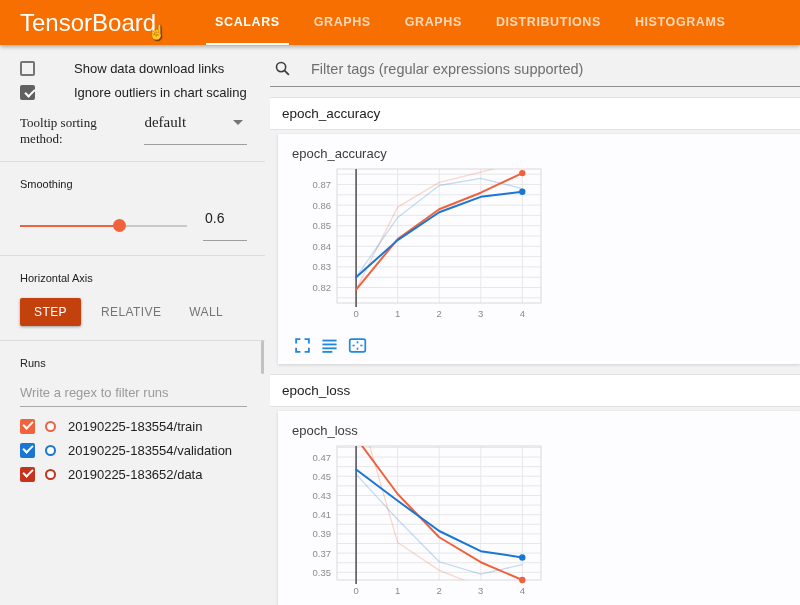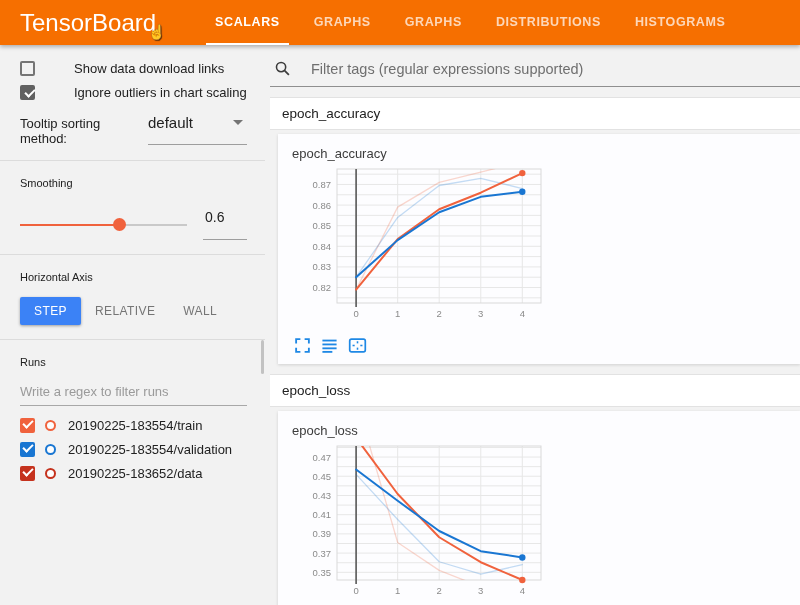--- a/index.html
+++ b/index.html
@@ -28,41 +28,41 @@
   
   .side-sec { padding:16px 18px 14px 20px; }
   .side-sec + .side-sec { border-top:1px solid #dcdcdc; }
   .cb-row { display:flex; align-items:center; margin-bottom:9px; cursor:pointer;gap:27px; }
   .cb { width:15px; height:15px; border:2px solid #757575; border-radius:2px;
         margin-right:12px; flex:none; position:relative; background:#fff0; }
   .cb.checked { background:#616161; border-color:#616161; }
   .cb.checked::after { content:""; position:absolute; left:2.5px; top:4px; width:8px; height:4px;
         border-left:2px solid #fff; border-bottom:2px solid #fff; transform:rotate(-45deg); transform-origin:center; margin-top:-2px; }
   .cb-label { font-size:13px; }
-  .tooltip-row { margin-top:14px; display:flex; align-items:baseline; }
+  .tooltip-row { margin-top:14px; display:flex; align-items:baseline;font-family:Liberation Serif, serif; }
   .tooltip-label { font-size:13px; color:#212121; }
   .dropdown { margin-left:8px; border-bottom:1px solid #9e9e9e; width:108px;
               display:flex; align-items:center; justify-content:space-between;
               padding-bottom:13px; cursor:pointer; }
   .dropdown-value { font-size:15px; }
   .dd-arrow { width:0; height:0; border-left:5px solid transparent; border-right:5px solid transparent;
               border-top:5px solid #757575; margin-right:4px; }
   .sec-label { font-size:11px; color:#212121; }
   .slider-row { display:flex; align-items:center; margin-top:20px; }
   .slider-track { position:relative; height:2px; background:#c9c9c9; flex:1; margin-right:16px; }
   .slider-fill { position:absolute; left:0; top:0; height:2px; background:#f0623d; }
   .slider-thumb { position:absolute; top:-6px; width:13px; height:13px; border-radius:50%;
                   background:#f0623d; margin-left:-7px; cursor:pointer; }
   .slider-value { width:44px; font-size:14px; border-bottom:1px solid #9e9e9e;
                   padding:0 2px 14px 2px; text-align:left; }
   .axis-buttons { display:flex; align-items:center; margin-top:14px; }
   .axis-btn { font-size:12px; letter-spacing:.4px; color:#757575; padding:7px 14px;
               border-radius:2px; cursor:pointer; }
-  .axis-btn.active { background:#3b82f6; color:#fff;
-              box-shadow:0 1px 3px rgba(0,0,0,.35); }
+  .axis-btn.active { background:#c2410c; color:#fff;
+              box-shadow:0 1px 3px rgba(0,0,0,.35); margin-right:6px; }
   .regex-input { margin-top:14px; width:100%; border:none; outline:none; background:transparent;
                  border-bottom:1px solid #a8a8a8; font-size:13px; padding:2px 0 6px 0;
                  color:#212121; font-family:"Liberation Sans",sans-serif; }
   .regex-input::placeholder { color:#9a9a9a; }
   .runs-list { margin-top:12px; }
   .run-row { display:flex; align-items:center; margin-bottom:9px; cursor:pointer; }
   .run-cb { width:15px; height:15px; border-radius:2px; flex:none; position:relative; }
   .run-cb::after { content:""; position:absolute; left:2.5px; top:2px; width:8px; height:4px;
         border-left:2px solid #fff; border-bottom:2px solid #fff; transform:rotate(-45deg); }
   .run-radio { width:11px; height:11px; border-radius:50%; border:2px solid #999;

